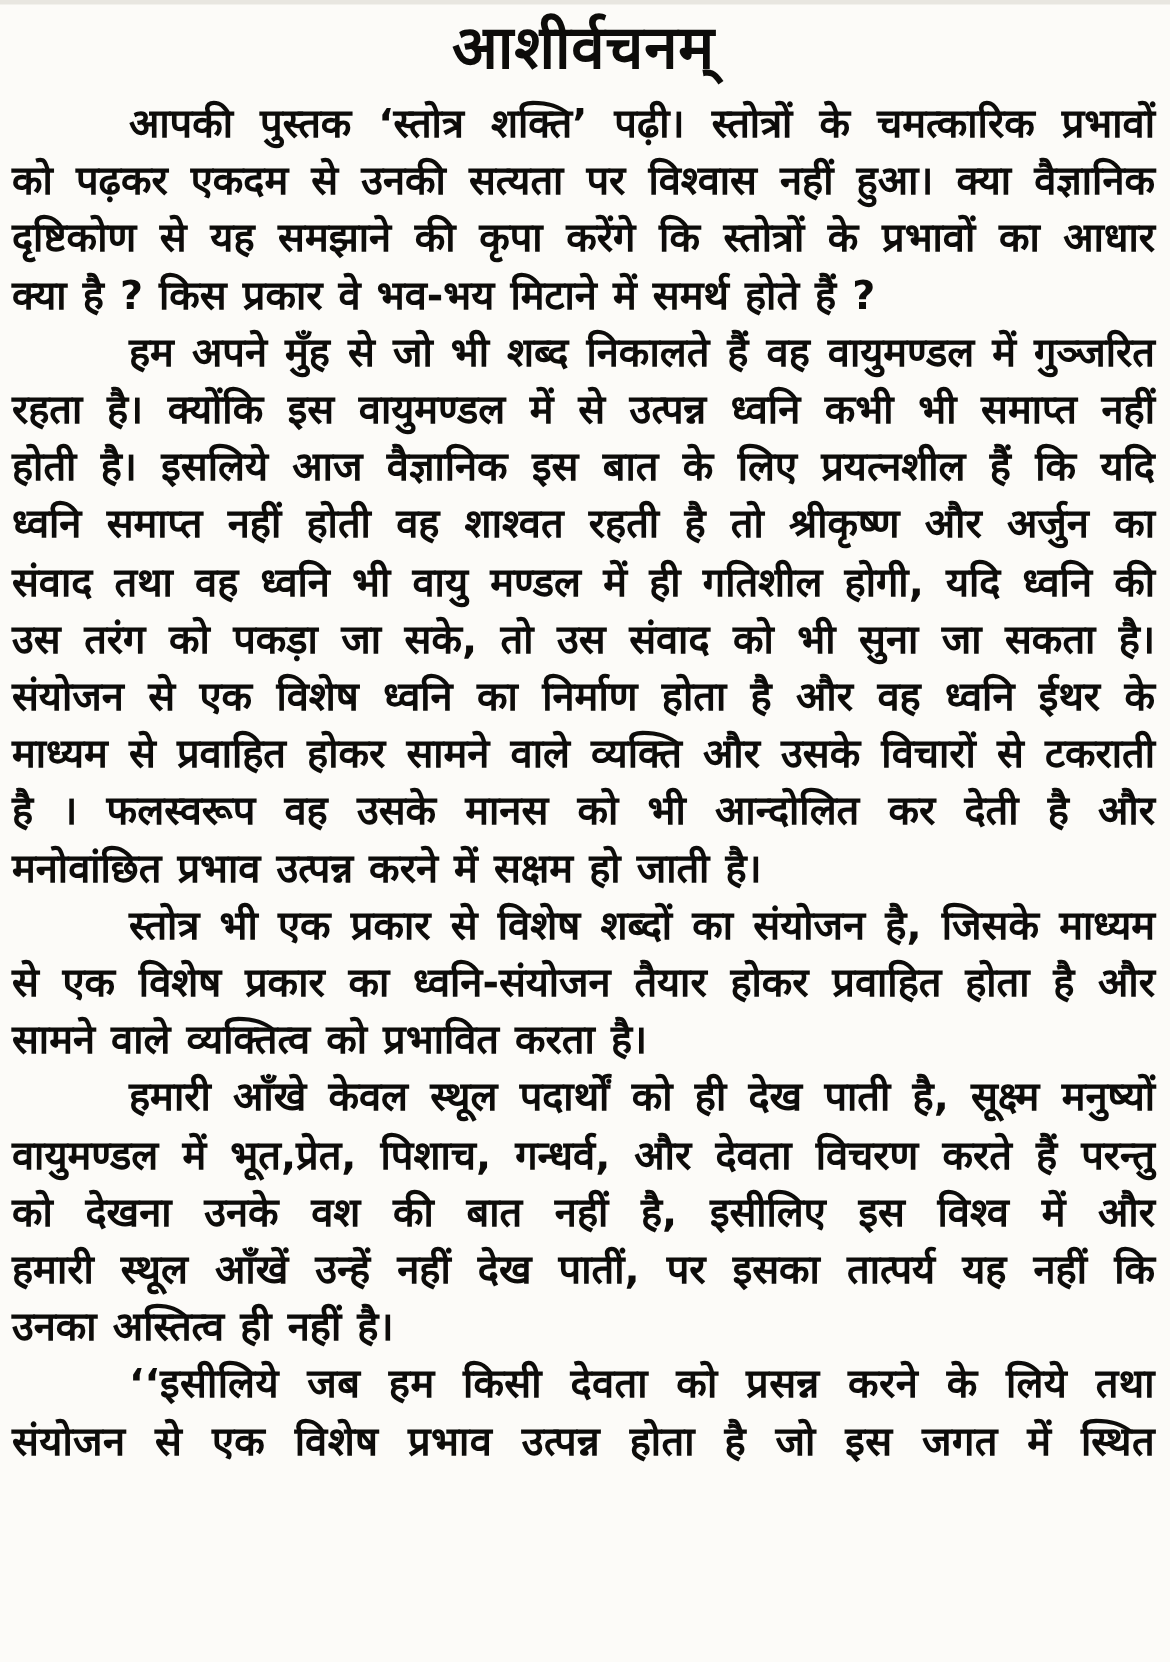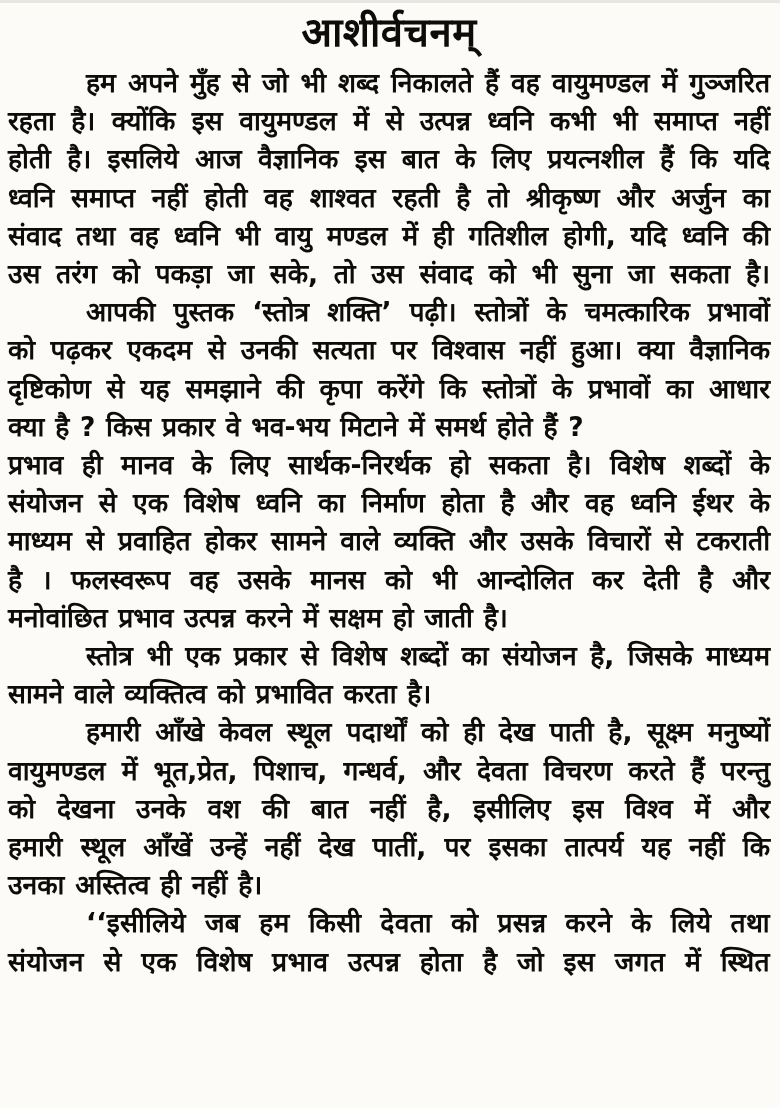--- a/index.html
+++ b/index.html
@@ -45,45 +45,45 @@
   }
 </style>
 </head>
 <body>
 
 <div class="page">
 
   <h1 class="title">आशीर्वचनम्</h1>
 
   <div class="para">
+    <div class="line first">आपकी पुस्तक ‘स्तोत्र शक्ति’ पढ़ी। स्तोत्रों के चमत्कारिक प्रभावों</div>
+    <div class="line">को पढ़कर एकदम से उनकी सत्यता पर विश्वास नहीं हुआ। क्या वैज्ञानिक</div>
+    <div class="line">दृष्टिकोण से यह समझाने की कृपा करेंगे कि स्तोत्रों के प्रभावों का आधार</div>
+    <div class="line last">क्या है ? किस प्रकार वे भव-भय मिटाने में समर्थ होते हैं ?</div>
+  </div>
+
+  <div class="para">
     <div class="line first">हम अपने मुँह से जो भी शब्द निकालते हैं वह वायुमण्डल में गुञ्जरित</div>
     <div class="line">रहता है। क्योंकि इस वायुमण्डल में से उत्पन्न ध्वनि कभी भी समाप्त नहीं</div>
     <div class="line">होती है। इसलिये आज वैज्ञानिक इस बात के लिए प्रयत्नशील हैं कि यदि</div>
     <div class="line">ध्वनि समाप्त नहीं होती वह शाश्वत रहती है तो श्रीकृष्ण और अर्जुन का</div>
     <div class="line">संवाद तथा वह ध्वनि भी वायु मण्डल में ही गतिशील होगी, यदि ध्वनि की</div>
     <div class="line">उस तरंग को पकड़ा जा सके, तो उस संवाद को भी सुना जा सकता है।</div>
   </div>
 
   <div class="para">
-    <div class="line first">आपकी पुस्तक ‘स्तोत्र शक्ति’ पढ़ी। स्तोत्रों के चमत्कारिक प्रभावों</div>
-    <div class="line">को पढ़कर एकदम से उनकी सत्यता पर विश्वास नहीं हुआ। क्या वैज्ञानिक</div>
-    <div class="line">दृष्टिकोण से यह समझाने की कृपा करेंगे कि स्तोत्रों के प्रभावों का आधार</div>
-    <div class="line last">क्या है ? किस प्रकार वे भव-भय मिटाने में समर्थ होते हैं ?</div>
-  </div>
-
-  <div class="para">
-    <div class="line">प्रभाव ही मानव के लिए सार्थक-निरर्थक हो सकता है। विशेष शब्दों के</div>
     <div class="line">संयोजन से एक विशेष ध्वनि का निर्माण होता है और वह ध्वनि ईथर के</div>
     <div class="line">माध्यम से प्रवाहित होकर सामने वाले व्यक्ति और उसके विचारों से टकराती</div>
     <div class="line">है । फलस्वरूप वह उसके मानस को भी आन्दोलित कर देती है और</div>
     <div class="line last">मनोवांछित प्रभाव उत्पन्न करने में सक्षम हो जाती है।</div>
   </div>
 
   <div class="para">
     <div class="line first">स्तोत्र भी एक प्रकार से विशेष शब्दों का संयोजन है, जिसके माध्यम</div>
+    <div class="line">से एक विशेष प्रकार का ध्वनि-संयोजन तैयार होकर प्रवाहित होता है और</div>
     <div class="line last">सामने वाले व्यक्तित्व को प्रभावित करता है।</div>
   </div>
 
   <div class="para">
     <div class="line first">हमारी आँखे केवल स्थूल पदार्थों को ही देख पाती है, सूक्ष्म मनुष्यों</div>
     <div class="line">वायुमण्डल में भूत,प्रेत, पिशाच, गन्धर्व, और देवता विचरण करते हैं परन्तु</div>
     <div class="line">को देखना उनके वश की बात नहीं है, इसीलिए इस विश्व में और</div>
     <div class="line">हमारी स्थूल आँखें उन्हें नहीं देख पातीं, पर इसका तात्पर्य यह नहीं कि</div>
     <div class="line last">उनका अस्तित्व ही नहीं है।</div>
   </div>

